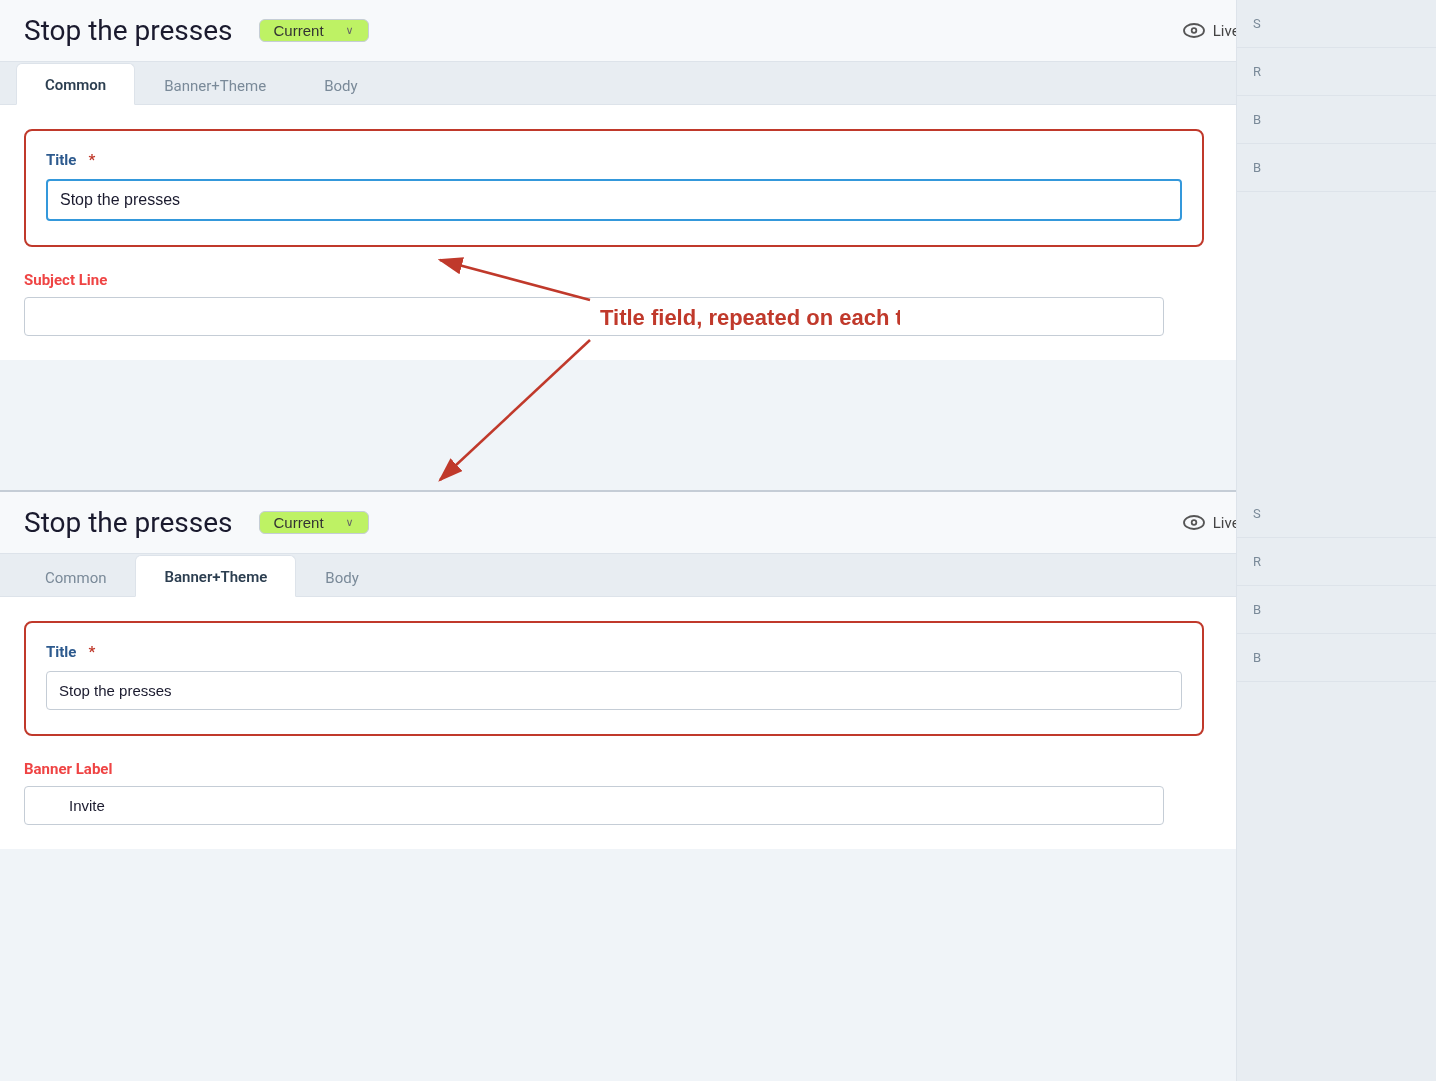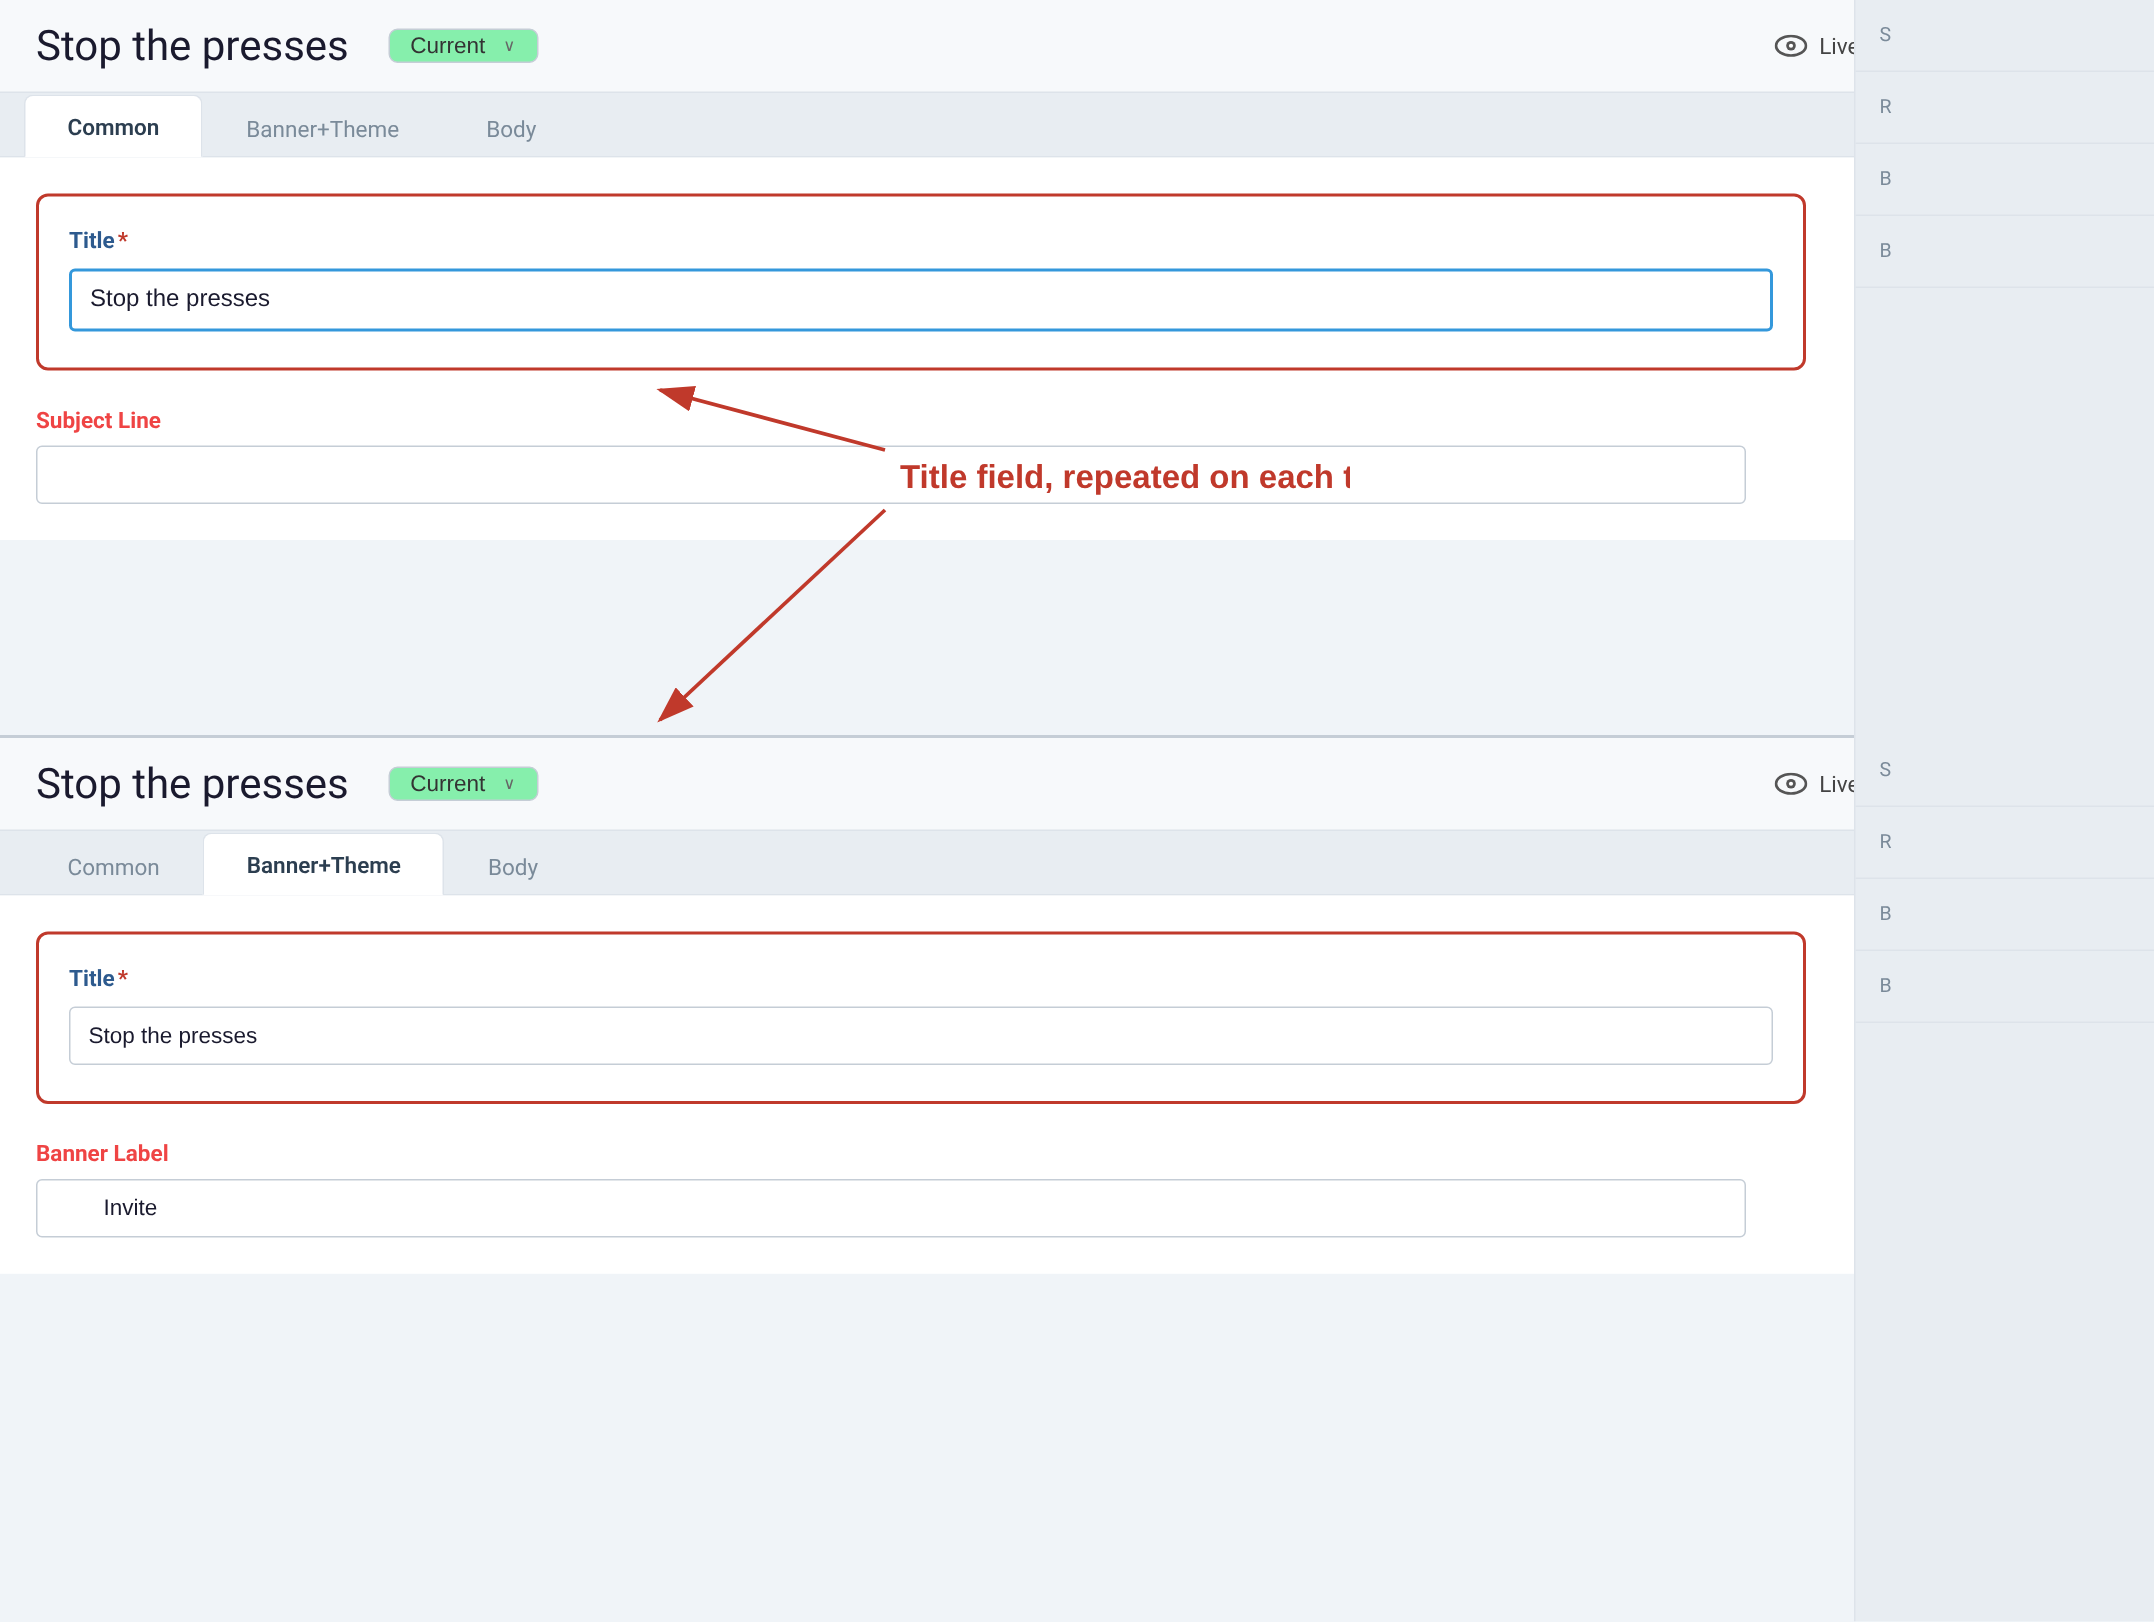--- a/index.html
+++ b/index.html
@@ -24,25 +24,25 @@
     .panel-title {
       font-size: 28px;
       font-weight: 400;
       color: #1a1a2e;
       flex: 0 0 auto;
     }
 
     .version-btn {
       display: flex;
       align-items: center;
-      gap: 12px;
+      gap: 22px;
       border: 1px solid #c5cdd6;
       border-radius: 6px;
       padding: 2px 14px;
-      background: #86efac;
+      background: #bef264;
       font-size: 15px;
       color: #333;
       cursor: pointer;
       margin-left: 10px;
     }
 
     .version-btn .chevron {
       font-size: 11px;
       color: #666;
     }
@@ -116,21 +116,21 @@
       max-width: 1180px;
     }
 
     .field-label {
       font-size: 15px;
       font-weight: 700;
       color: #2d5a8e;
       margin-bottom: 10px;
       display: flex;
       align-items: center;
-      gap: 2px;
+      gap: 12px;
     }
 
     .field-label .required {
       color: #c0392b;
       font-size: 15px;
     }
 
     .field-input {
       width: 100%;
       border: 2px solid #3498db;

